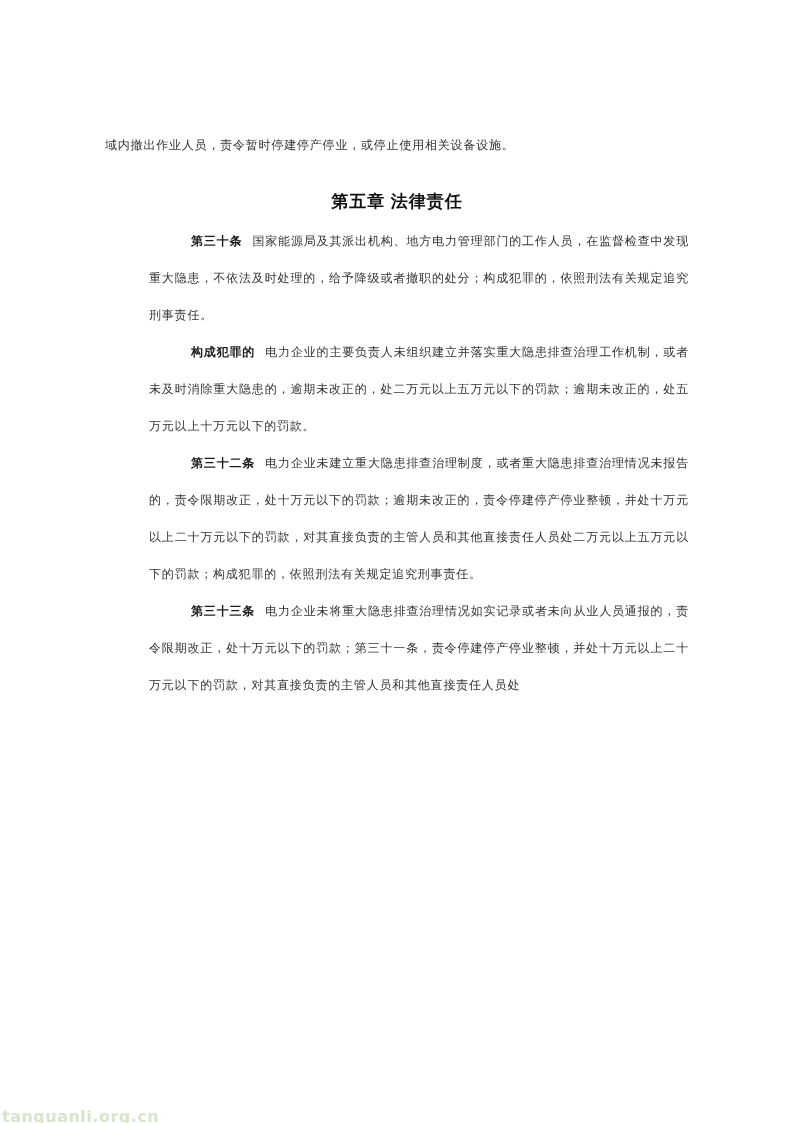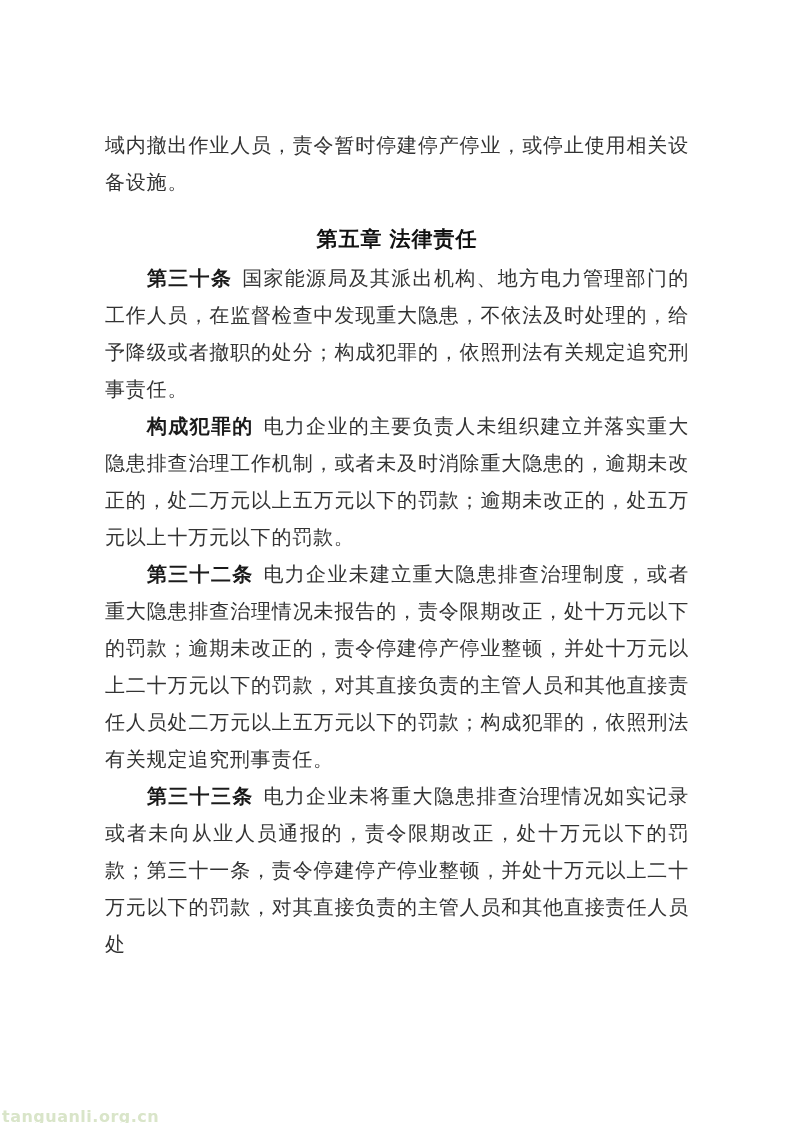--- a/index.html
+++ b/index.html
@@ -17,41 +17,42 @@
   }
   .content {
     position: absolute;
     top: 127px;
     left: 105px;
     width: 584px;
     color: #333333;
   }
   .body-par {
     margin: 0;
-    font-size: 20px;
+    font-size: 12px;
     line-height: 37px;
     letter-spacing: 0.8px;
     text-align: justify;
     text-justify: inter-ideograph;
     color: #333333;
     font-family: Liberation Serif, serif;
   }
   .indent {
     text-indent: 42px;
+    margin-left: 44px;
   }
   .article-number {
     font-weight: 700;
     color: #1a1a1a;
     margin-right: 10px;
   }
   .chapter-heading {
     margin: 19px 0 3px 0;
     font-family: "Liberation Sans", sans-serif;
     font-weight: 700;
-    font-size: 21px;
+    font-size: 17px;
     line-height: 37px;
     letter-spacing: 1px;
     text-align: center;
     color: #111111;
   }
   .watermark {
     position: absolute;
     left: 2px;
     bottom: -3px;
     font-family: "DejaVu Sans", sans-serif;

